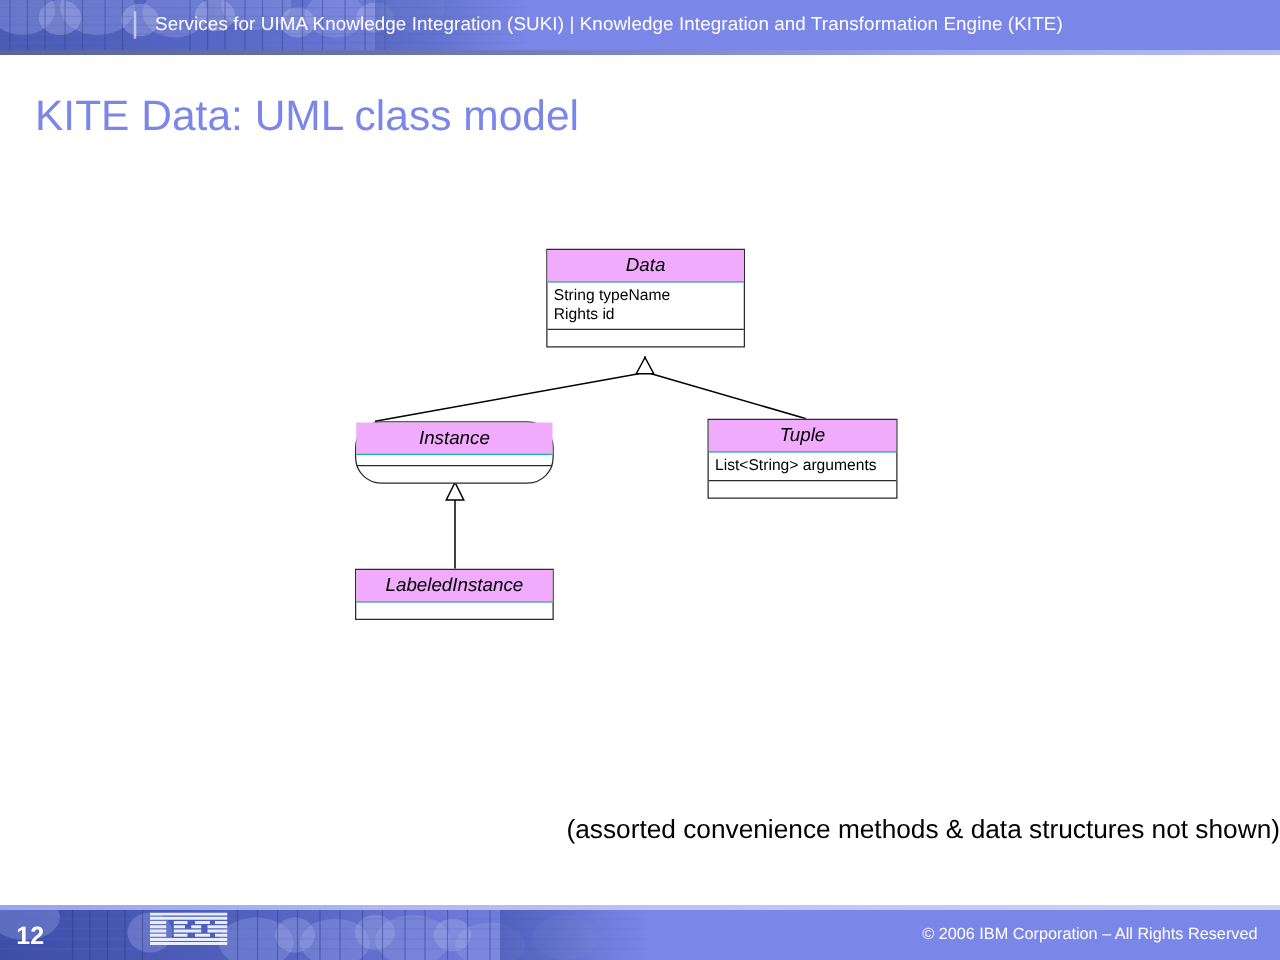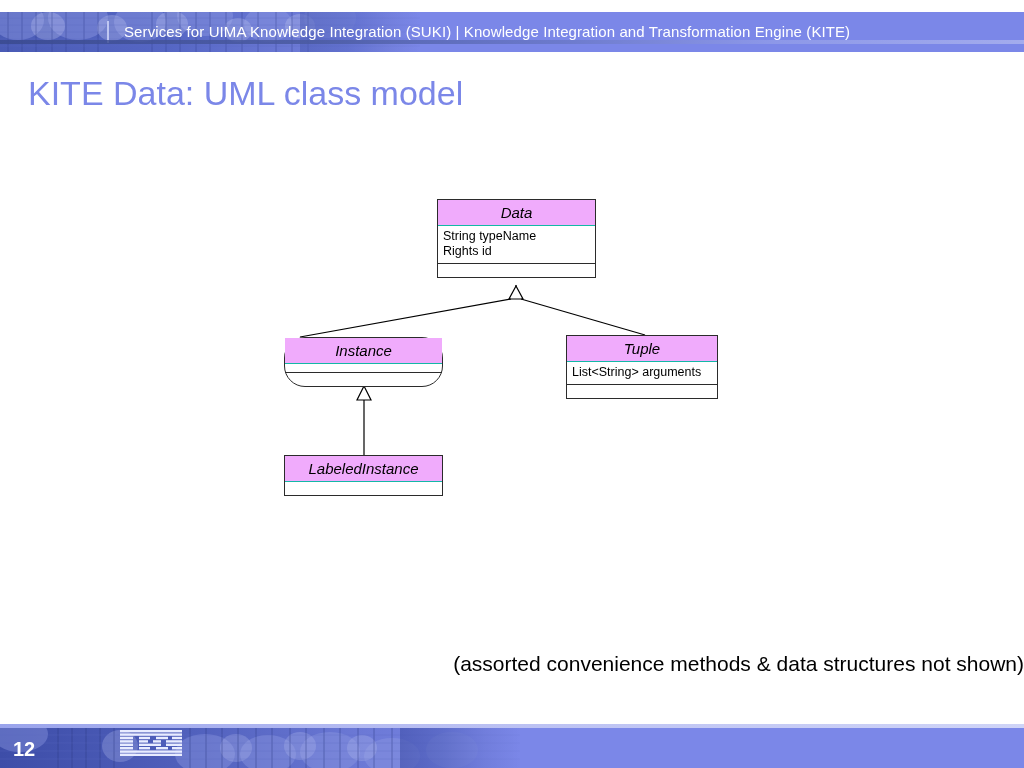--- a/index.html
+++ b/index.html
@@ -11,21 +11,21 @@
     height: 768px;
     position: relative;
     background: #ffffff;
     font-family: "Liberation Sans", sans-serif;
     overflow: hidden;
   }
 
   
   .header-bar {
     position: absolute;
-    left: 0; top: 12px;
+    left: 0; top: 0;
     width: 1024px;
     height: 40px;
     background: #7b87e8;
     overflow: hidden;
   }
   .header-deco {
     position: absolute;
     left: 0; top: 0;
     width: 420px;
     height: 40px;
@@ -337,20 +337,21 @@
           <line x1="0" y1="7" x2="520" y2="7"></line>
           <line x1="0" y1="15" x2="520" y2="15"></line>
           <line x1="0" y1="23" x2="520" y2="23"></line>
           <line x1="0" y1="31" x2="520" y2="31"></line>
         </g>
         <rect x="400" y="0" width="120" height="40" fill="url(#ftrg)" opacity="0.6"></rect>
       </g>
     </svg>
   </div>
   <div class="page-num">12</div>
+  <div class="copyright">© 2006 IBM Corporation – All Rights Reserved</div>
 </div>
 
 <div class="ibm-logo">
   <svg width="62" height="26" viewBox="0 0 62 26">
     <g fill="#e8ecff">
       <rect x="0" y="0" width="62" height="2.4"></rect>
       <rect x="0" y="3.4" width="62" height="2.4"></rect>
       <rect x="0" y="6.8" width="13" height="2.4"></rect>
       <rect x="19" y="6.8" width="11" height="2.4"></rect>
       <rect x="36" y="6.8" width="12" height="2.4"></rect>

